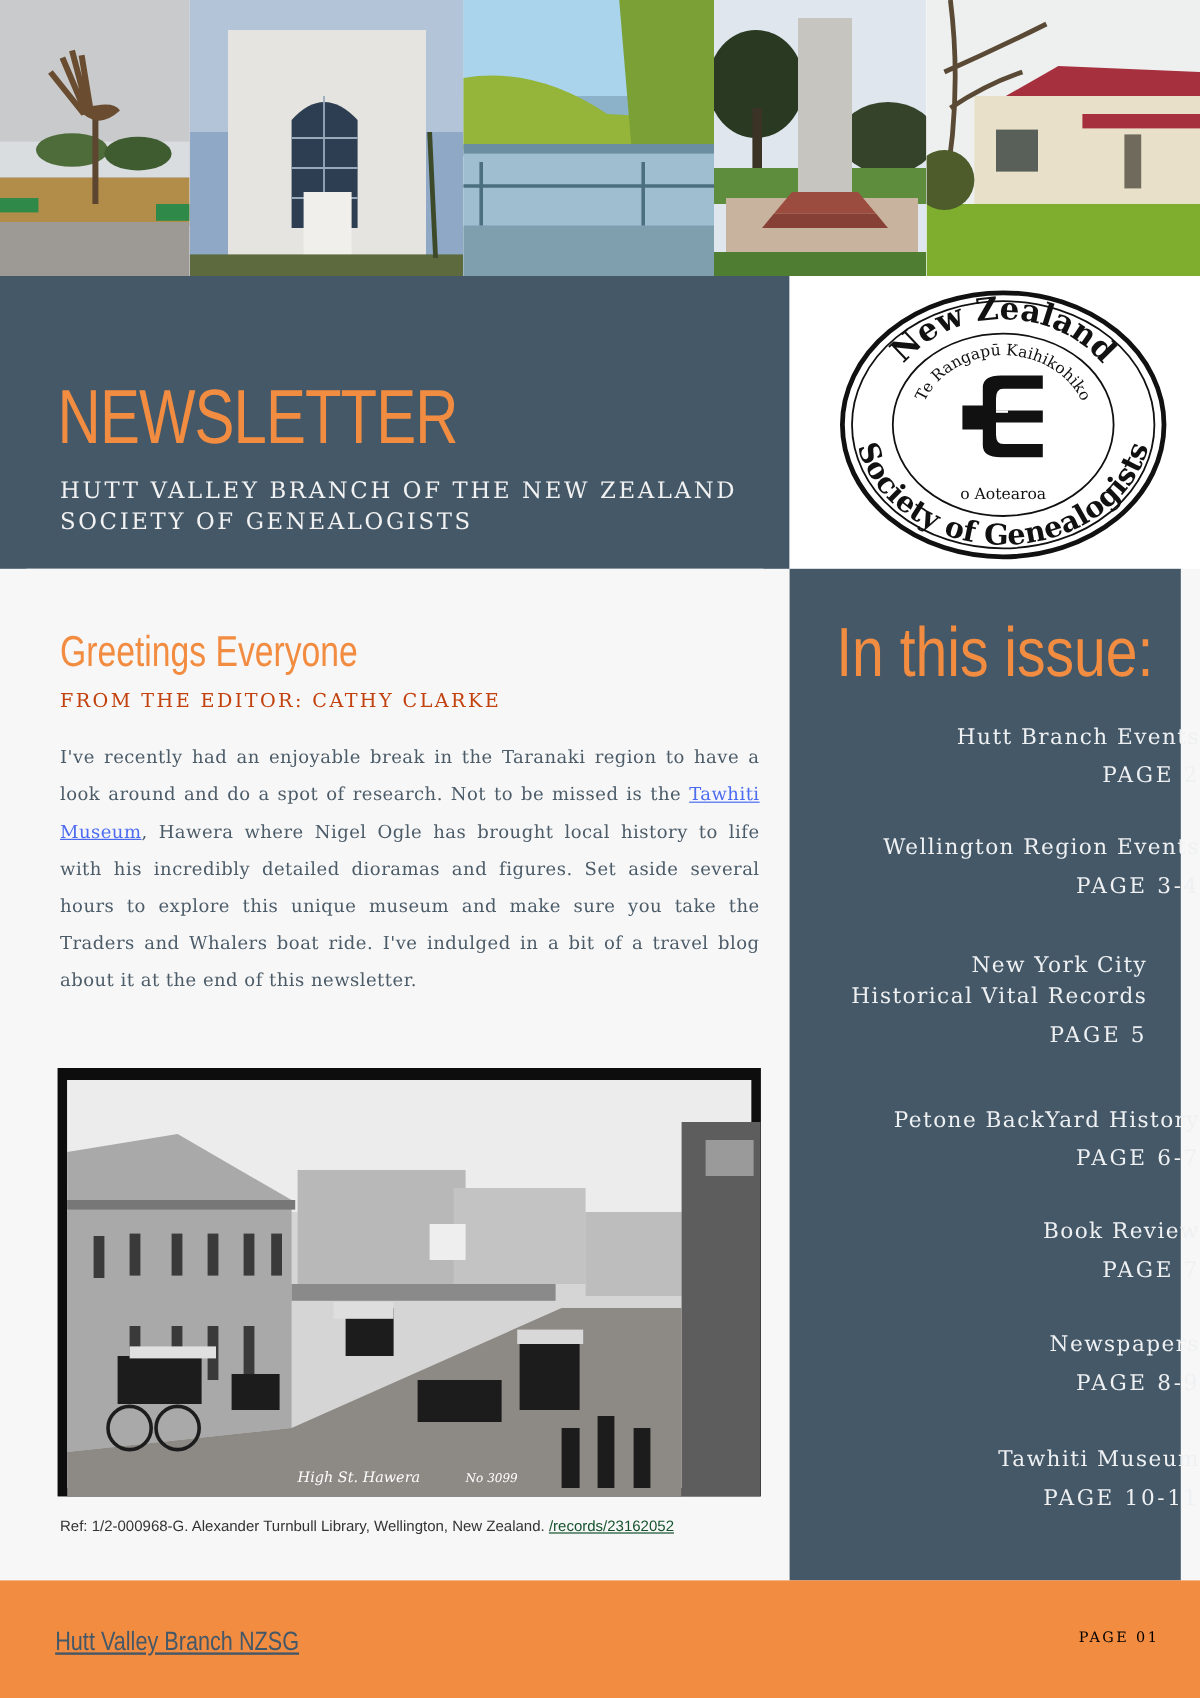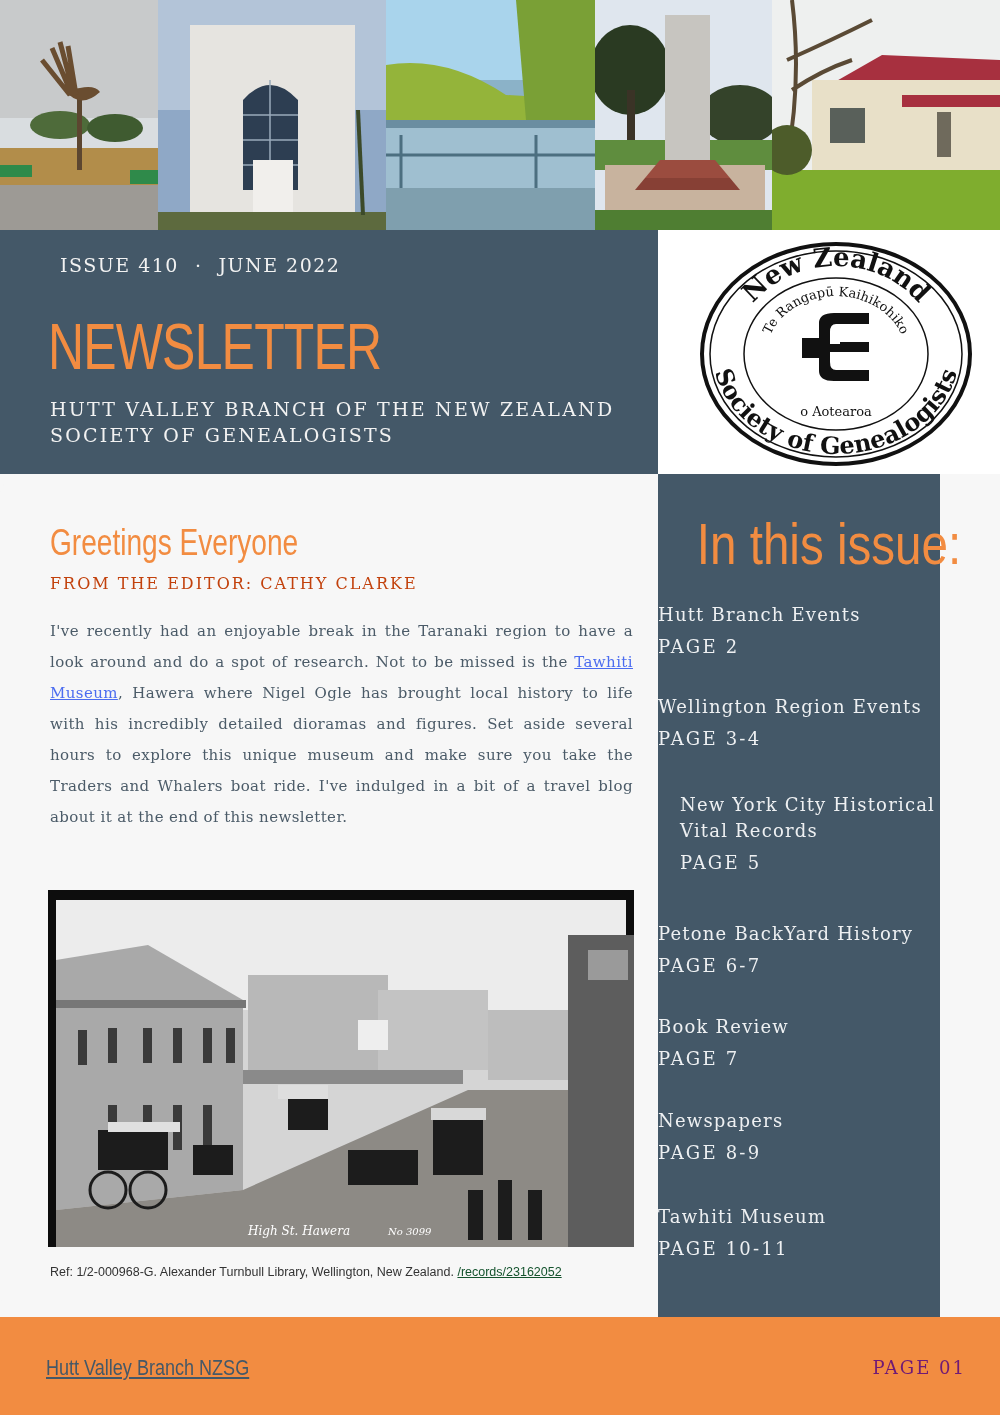--- a/index.html
+++ b/index.html
@@ -29,30 +29,30 @@
   .body-text { position: absolute; left: 50px; top: 142px; width: 583px; color: #4b5b68; font-family: "DejaVu Serif", serif; font-size: 15px; line-height: 31px; text-align: justify; letter-spacing: 0.4px; }
   .body-text a { color: #4b6cf0; text-decoration: underline; }
 
   .hist-photo { position: absolute; left: 48px; top: 416px; width: 586px; height: 357px; background: #111; overflow: hidden; }
   .hist-photo svg { display: block; width: 100%; height: 100%; }
   .caption { position: absolute; left: 50px; top: 790px; width: 590px; color: #333; font-family: "Liberation Sans", sans-serif; font-size: 12.5px; line-height: 17px; }
   .caption .line1 { padding-left: 14px; display: block; }
   .caption a { color: #14532d; }
 
   
-  .sidebar { position: absolute; left: 658px; top: 474px; width: 282px; height: 843px; background: #445868; }
+  .sidebar { position: absolute; left: 658px; top: 474px; width: 326px; height: 843px; background: #445868; }
   .sidebar-title { position: absolute; left: 0; top: 36px; width: 342px; text-align: center; color: #f28c41; font-family: "Liberation Sans", sans-serif; font-size: 58px; transform: scaleX(0.82); white-space: nowrap; }
-  .toc-item { position: absolute; left: 0; width: 342px; text-align: left; color: #eef0f2; font-family: "DejaVu Serif", serif; }
+  .toc-item { position: absolute; left: 0; width: 342px; text-align: right; color: #eef0f2; font-family: "DejaVu Serif", serif; }
   .toc-item .t { display: block; font-size: 18px; letter-spacing: 1.2px; line-height: 26px; }
   .toc-item .p { display: block; font-size: 18px; letter-spacing: 2.2px; margin-top: 8px; }
 
   
   .footer { position: absolute; left: 0; top: 1317px; width: 1000px; height: 98px; background: #f28c41; }
   .footer-link { position: absolute; left: 46px; top: 38px; color: #445868; font-family: "Liberation Sans", sans-serif; font-size: 22px; text-decoration: underline; transform: scaleX(0.82); transform-origin: left top; white-space: nowrap; }
-  .footer-page { position: absolute; right: 34px; top: 40px; color: #701a75; font-family: "DejaVu Serif", serif; font-size: 18px; letter-spacing: 2px; white-space: nowrap; }
+  .footer-page { position: absolute; right: 34px; top: 40px; color: #000000; font-family: "DejaVu Serif", serif; font-size: 12px; letter-spacing: 2px; white-space: nowrap; }
 </style>
 </head>
 <body>
 
 <div class="photo-strip">
   <div class="photo" style="width:158px">
     <svg viewBox="0 0 158 230" preserveAspectRatio="none">
       <rect width="158" height="230" fill="#a9adb0"></rect>
       <rect width="158" height="120" fill="#c8cacb"></rect>
       <rect x="0" y="118" width="158" height="30" fill="#d9dde0"></rect>
@@ -114,23 +114,20 @@
       <rect x="130" y="95" width="98" height="12" fill="#a7303f"></rect>
       <rect x="58" y="108" width="35" height="35" fill="#59605a"></rect>
       <rect x="165" y="112" width="14" height="45" fill="#6f6a5c"></rect>
       <path d="M20 0 Q30 80 15 160 M15 60 Q60 40 100 20 M20 90 Q50 70 80 60" stroke="#5a4a35" stroke-width="4" fill="none"></path>
       <ellipse cx="15" cy="150" rx="25" ry="25" fill="#4d5c2a"></ellipse>
     </svg>
   </div>
 </div>
 
 <div class="header-panel">
-  <div class="issue-line">
-    <span>ISSUE 410</span><span class="dot">·</span><span>JUNE 2022</span>
-  </div>
   <div class="title">NEWSLETTER</div>
   <div class="subtitle">HUTT VALLEY BRANCH OF THE NEW ZEALAND SOCIETY OF GENEALOGISTS</div>
 </div>
 
 <div class="logo-panel">
   <svg viewBox="0 0 284 232">
     <defs>
       <path id="arcTop" d="M40 118 A102 90 0 0 1 244 118"></path>
       <path id="arcInnerTop" d="M72 118 A70 60 0 0 1 212 118"></path>
       <path id="arcBottom" d="M18 112 A124 104 0 0 0 266 112"></path>
@@ -220,21 +217,21 @@
   <div class="sidebar-title">In this issue:</div>
 
   <div class="toc-item" style="top:128px">
     <span class="t">Hutt Branch Events</span>
     <span class="p">PAGE 2</span>
   </div>
   <div class="toc-item" style="top:220px">
     <span class="t">Wellington Region Events</span>
     <span class="p">PAGE 3-4</span>
   </div>
-  <div class="toc-item" style="top:318px; padding: 0 22px;">
+  <div class="toc-item" style="top:318px; padding: 0 44px;">
     <span class="t">New York City Historical Vital Records</span>
     <span class="p">PAGE 5</span>
   </div>
   <div class="toc-item" style="top:447px">
     <span class="t">Petone BackYard History</span>
     <span class="p">PAGE 6-7</span>
   </div>
   <div class="toc-item" style="top:540px">
     <span class="t">Book Review</span>
     <span class="p">PAGE 7</span>

